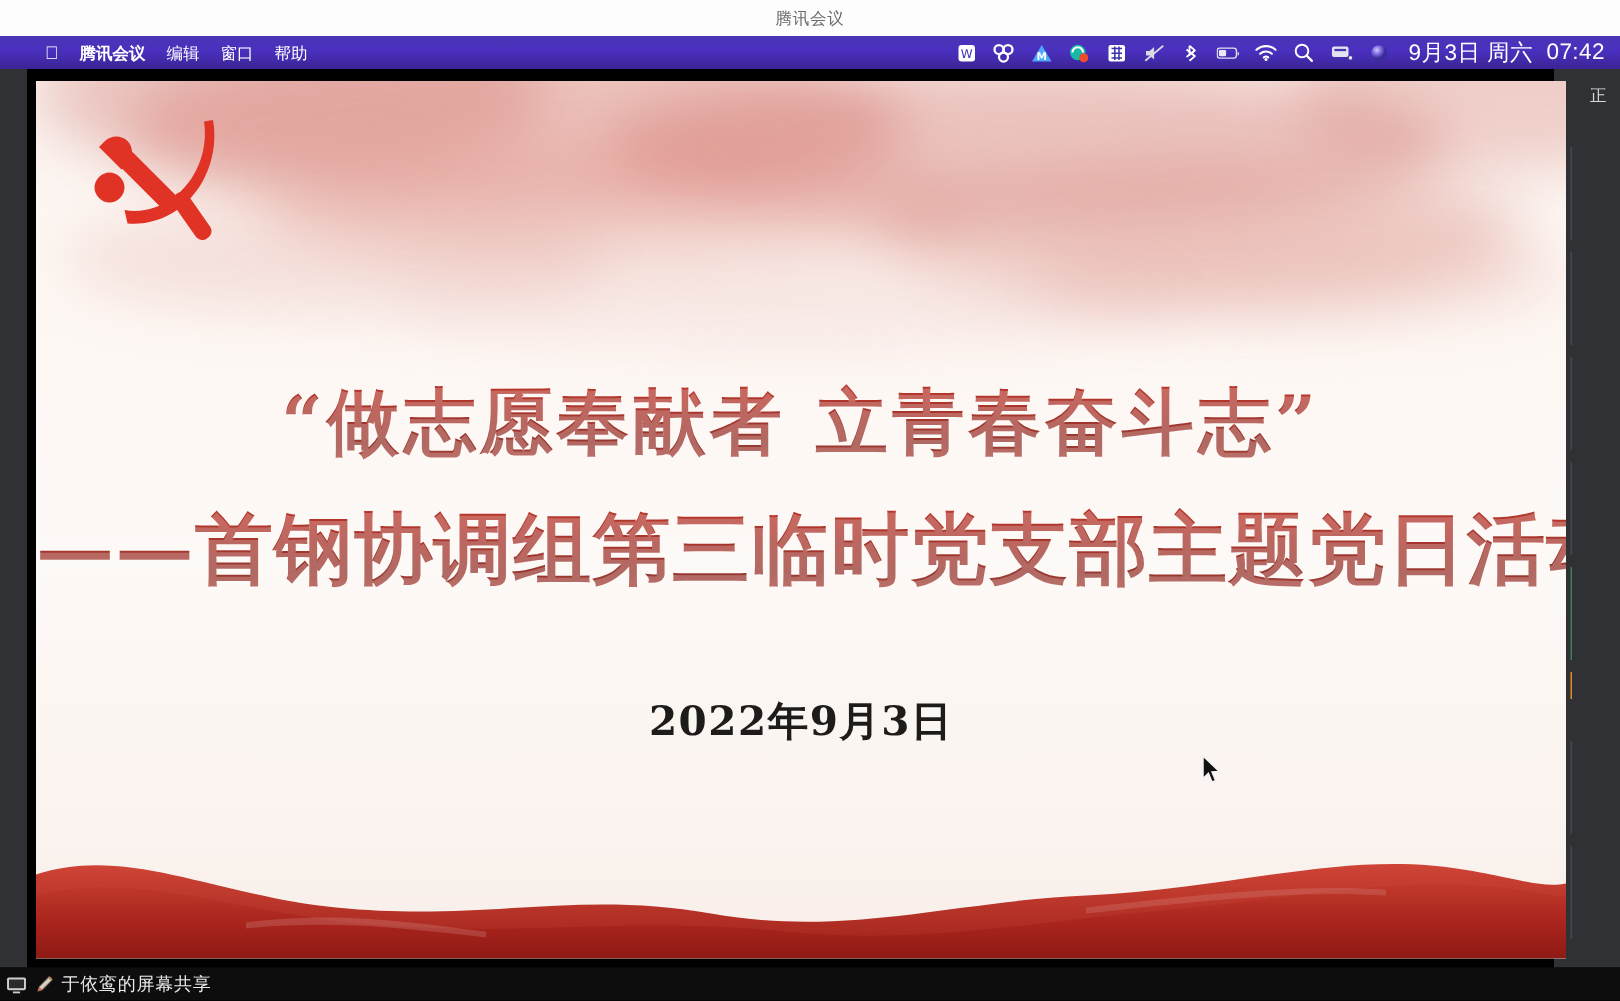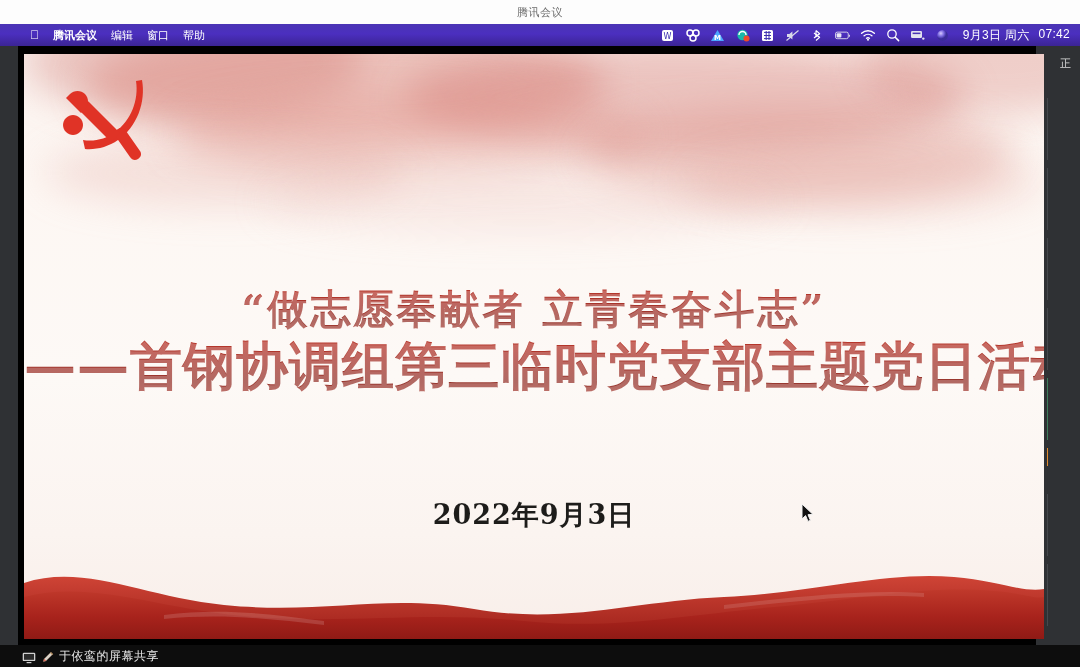--- a/index.html
+++ b/index.html
@@ -20,21 +20,21 @@
     display:flex; align-items:center; color:#fff; font-size:11px;
   }
   #menubar .left{ display:flex; align-items:center; padding-left:30px; gap:14px; }
   #menubar .left .apple{ font-size:12px; line-height:1; }
   #menubar .left .mi{ white-space:nowrap; }
   #menubar .left .mi.bold{ font-weight:bold; }
   #menubar .spacer{ flex:1; }
   #menubar .right{ display:flex; align-items:center; gap:9px; padding-right:10px; }
   .sbi{ width:16px; height:15px; display:flex; align-items:center; justify-content:center; position:relative; }
   .sbi svg{ display:block; }
-  #menubar .clock{ font-size:12px; white-space:nowrap; margin-left:3px; letter-spacing:.3px; }
+  #menubar .clock{ font-size:15px; white-space:nowrap; margin-left:3px; letter-spacing:.3px; }
   #menubar .clockwrap{ display:flex; gap:6px; }
 
   
   #app-chrome{ position:absolute; left:0; top:46px; width:1080px; height:621px; background:#000; }
   #left-rail{ position:absolute; left:0; top:0; width:18px; height:599px; background:#2f3134; }
   #right-rail{ position:absolute; right:0; top:0; width:44px; height:599px; background:#2f3134; }
   #right-rail .divline{ position:absolute; left:11px; width:1px; background:#45484c; }
 
   
   #stage{ position:absolute; left:18px; top:0; width:1018px; height:599px; background:#000; }
@@ -65,24 +65,24 @@
 
   
   #slide-text{ position:absolute; left:0; top:0; width:1020px; height:585px; }
   .title-line{
     position:absolute; width:1020px; text-align:center; white-space:nowrap;
     font-family:"DejaVu Serif","Liberation Serif",serif; font-weight:bold;
     background:linear-gradient(180deg,#c0382b 0%,#a8352c 38%,#97372f 72%,#b4453a 100%);
     -webkit-background-clip:text; background-clip:text; color:transparent;
     text-shadow:0 1px 0 rgba(255,255,255,.25);
   }
-  #slide-title{ top:196px; font-size:40px; letter-spacing:3px;margin-top:32px; }
+  #slide-title{ top:196px; font-size:48px; letter-spacing:3px; }
   #slide-subtitle{ top:278px; font-size:52px; letter-spacing:1px; }
   #slide-date{
-    position:absolute; top:443px; width:1020px; text-align:center;
+    position:absolute; top:409px; width:1020px; text-align:center;
     font-family:"DejaVu Serif","Liberation Serif",serif; font-weight:bold;
     font-size:27px; color:#1d1c1a; letter-spacing:1px;
   }
 
   
   #cursor{ position:absolute; left:777px; top:449px; width:14px; height:20px; pointer-events:none; }
 
   
   #participant-tile{
     position:absolute; right:44px; top:0px; width:38px; height:40px;
@@ -91,21 +91,21 @@
   }
   #participant-tile .micoff{ width:14px; height:14px; }
   #right-rail .rtext{
     position:absolute; left:24px; top:10px; font-size:11px; color:#d8d8d8;
     white-space:nowrap; writing-mode:horizontal-tb;
   }
 
   
   #sharebar{
     position:absolute; left:0; bottom:0; width:1080px; height:22px;
-    background:#0d0d0d; display:flex; align-items:center; gap:5px; padding-left:22px;
+    background:#0d0d0d; display:flex; align-items:center; gap:5px; padding-left:4px;
   }
   #sharebar .stxt{ font-size:12px; color:#e9e9e9; letter-spacing:.5px; }
   .scr-ic{ width:14px; height:12px; }
   .hand-ic{ width:13px; height:13px; }
 </style>
 </head>
 <body>
 
 <div id="window-titlebar">
   <span class="wt">腾讯会议</span>

